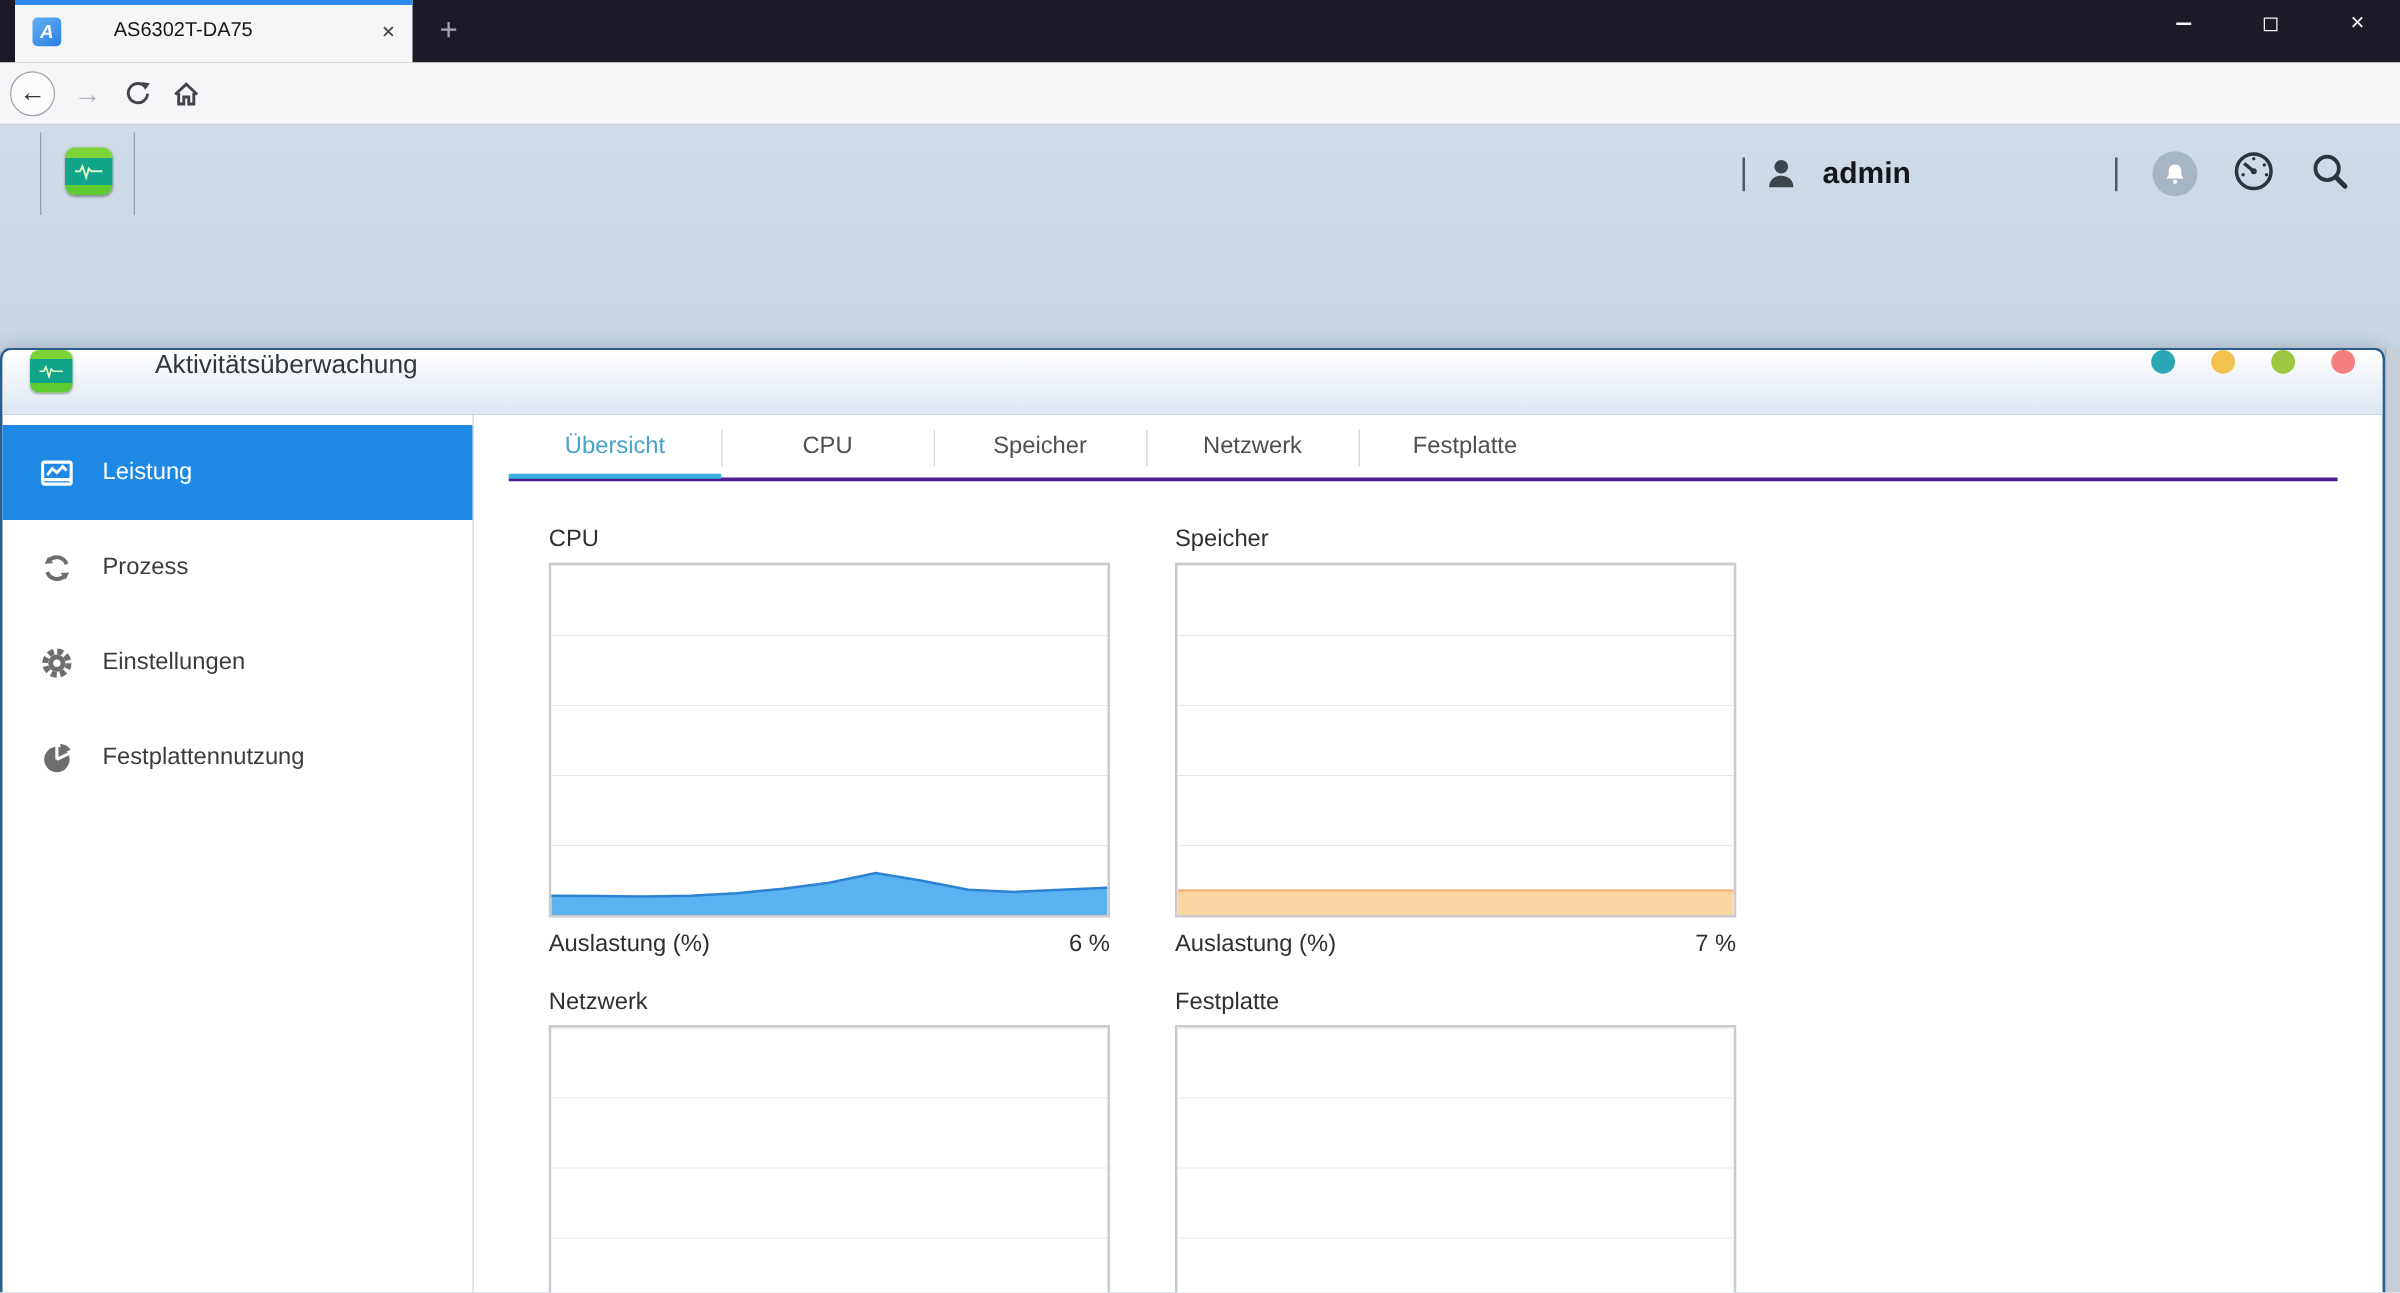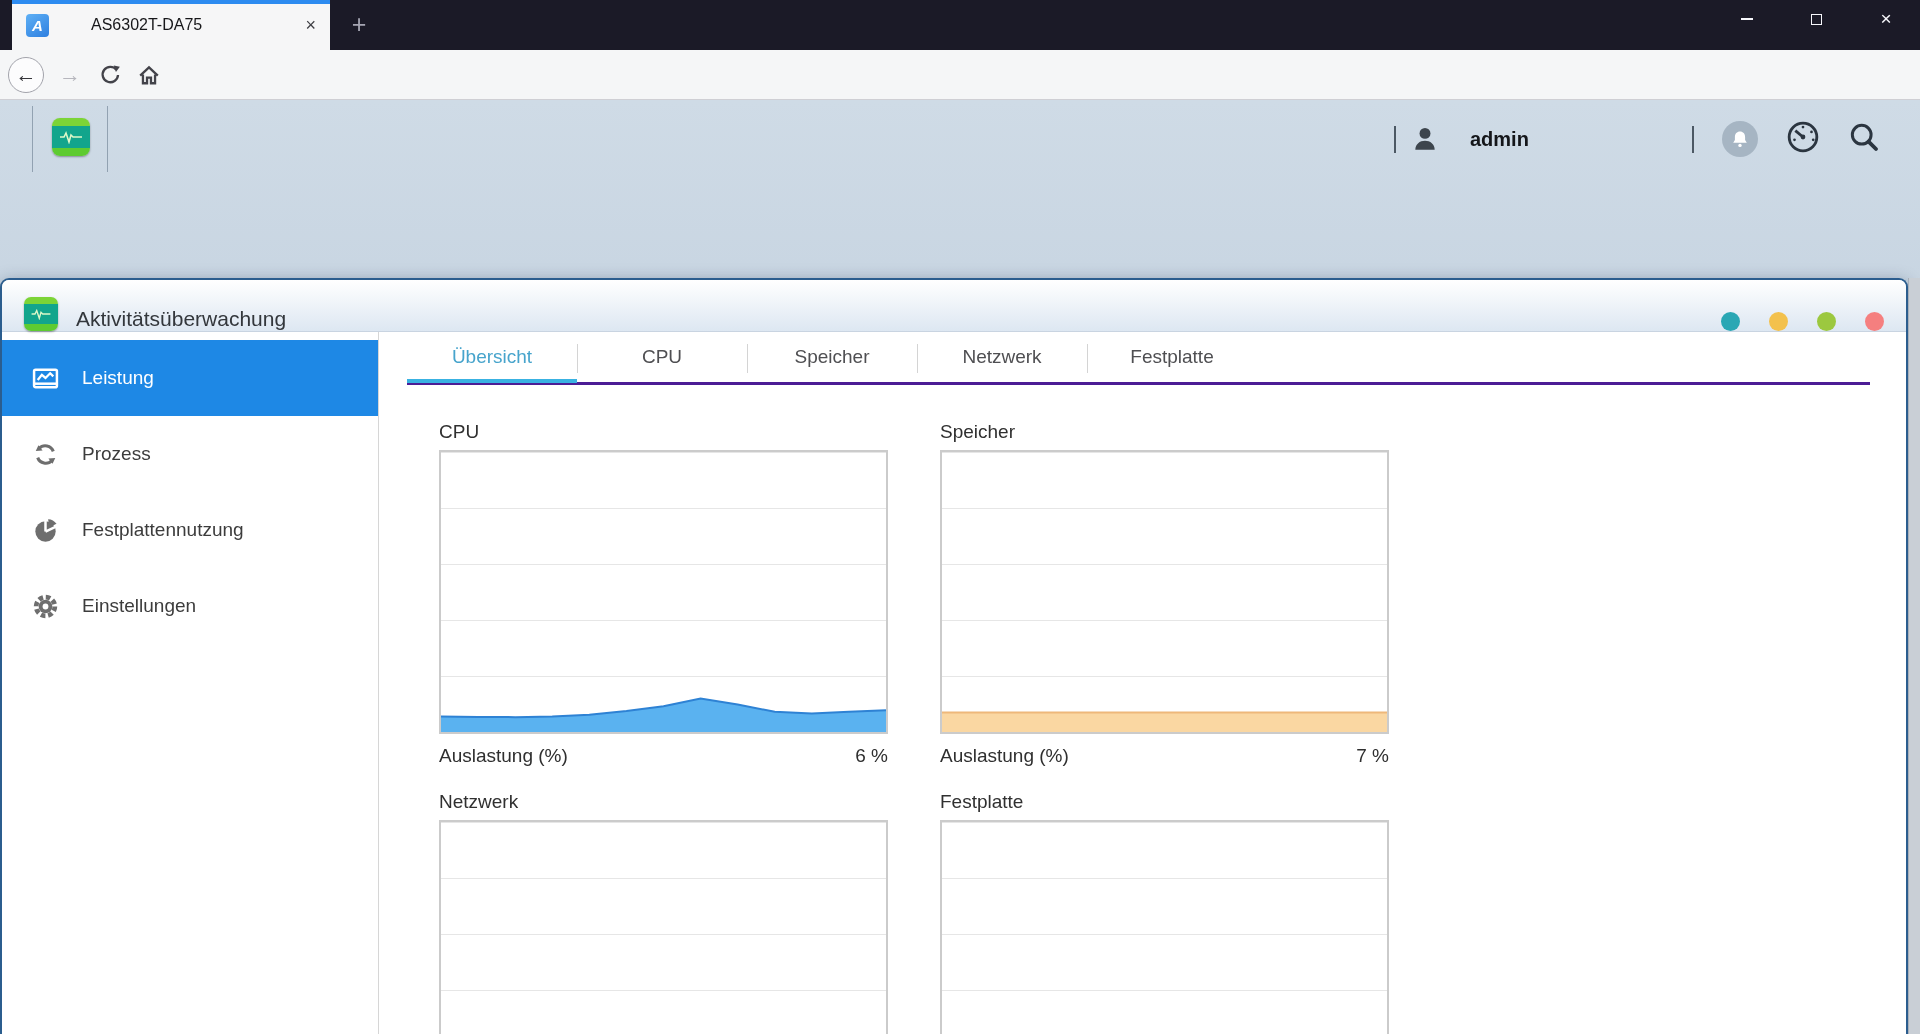--- a/index.html
+++ b/index.html
@@ -48,30 +48,30 @@
   
   .desktop { position:absolute; top:100px; left:0; right:0; bottom:0;
              background:linear-gradient(180deg,#cfdbe6 0%,#c3d1df 35%,#b5c6d6 100%); }
   .task-sep { position:absolute; top:6px; width:1px; height:66px; background:rgba(85,105,125,.5); }
   .app-icon { border-radius:8px; overflow:hidden; position:relative;
               background:linear-gradient(180deg,#7cd437 0%,#7cd437 22%,#12a58c 22%,#12a58c 78%,#5ecb31 78%,#5ecb31 100%);
               box-shadow:0 1px 2px rgba(0,0,0,.35); display:flex; align-items:center; justify-content:center; }
   .taskbar-app { position:absolute; left:52px; top:18px; width:38px; height:38px; }
   .admin-cluster { position:absolute; left:1394px; top:20px; height:38px; display:flex; align-items:center; gap:15px; }
   .vsep-dark { width:2px; height:27px; background:#4c5864; }
-  .admin-name { font-size:20px; color:#14161a; font-weight:600; margin-left:16px; }
+  .admin-name { font-size:24px; color:#14161a; font-weight:600; margin-left:4px; }
   .right-cluster { position:absolute; left:1692px; top:18px; height:42px; display:flex; align-items:center; gap:28px; }
   .bell-circle { width:36px; height:36px; border-radius:50%; background:#a6b5c3; display:flex; align-items:center; justify-content:center; }
 
   
   .adm-window { position:absolute; top:178px; left:0; width:1908px; bottom:0; background:#fff;
                 border:2px solid #2b5d8e; border-bottom:none; border-radius:9px 9px 0 0;
                 box-shadow:0 3px 16px rgba(20,40,70,.35); }
   .titlebar { height:52px; background:linear-gradient(180deg,#ffffff,#dde7f2); border-radius:7px 7px 0 0;
-              display:flex; align-items:flex-end; padding:0 22px 0 22px; border-bottom:1px solid #c9d4e1; }
+              display:flex; align-items:flex-start; padding:0 22px 0 22px; border-bottom:1px solid #c9d4e1;gap:48px; }
   .titlebar-app { width:34px; height:34px; border-radius:7px; }
   .win-title { font-size:21px; color:#33373c; margin-left:18px; }
   .dots { margin-left:auto; display:flex; gap:29px; align-items:center; }
   .dot { width:19px; height:19px; border-radius:50%; }
   .wbody { position:absolute; top:52px; left:0; right:0; bottom:0; display:flex; }
 
   
   .sidebar { width:377px; flex:0 0 377px; border-right:1px solid #d6d6d6; padding-top:8px; }
   .side-item { height:76px; display:flex; align-items:center; padding-left:30px; gap:23px;
                font-size:19px; color:#3c3c3c; cursor:default; }
@@ -291,36 +291,36 @@
               <polygon points="3.6,9.6 10.2,9.2 6.2,4.2" fill="#6e6e6e"></polygon>
               <path d="M5.5 16 A 8.2 8.2 0 0 0 19.2 18.8" fill="none" stroke="#6e6e6e" stroke-width="3"></path>
               <polygon points="22.4,16.4 15.8,16.8 19.8,21.8" fill="#6e6e6e"></polygon>
             </svg>
           </span>
           <span>Prozess</span>
         </div>
         <div class="side-item">
           <span class="sicon">
             <svg width="27" height="27" viewBox="0 0 26 26">
+              <circle cx="13" cy="13" r="9" fill="none" stroke="#6e6e6e" stroke-width="4.6" stroke-dasharray="4.4 2.67"></circle>
+              <circle cx="13" cy="13" r="6.6" fill="#6e6e6e"></circle>
+              <circle cx="13" cy="13" r="2.8" fill="#ffffff"></circle>
+            </svg>
+          </span>
+          <span>Einstellungen</span>
+        </div>
+        <div class="side-item">
+          <span class="sicon">
+            <svg width="27" height="27" viewBox="0 0 26 26">
               <circle cx="13" cy="14" r="9.8" fill="#6e6e6e"></circle>
               <path d="M13 14 L13 3.2 M13 14 L22.6 9.4" stroke="#ffffff" stroke-width="2.4"></path>
               <path d="M15.5 2.2 A 10.5 10.5 0 0 1 23.6 6.6 L16.8 9.8 z" fill="#6e6e6e"></path>
             </svg>
           </span>
           <span>Festplattennutzung</span>
-        </div>
-        <div class="side-item">
-          <span class="sicon">
-            <svg width="27" height="27" viewBox="0 0 26 26">
-              <circle cx="13" cy="13" r="9" fill="none" stroke="#6e6e6e" stroke-width="4.6" stroke-dasharray="4.4 2.67"></circle>
-              <circle cx="13" cy="13" r="6.6" fill="#6e6e6e"></circle>
-              <circle cx="13" cy="13" r="2.8" fill="#ffffff"></circle>
-            </svg>
-          </span>
-          <span>Einstellungen</span>
         </div>
       </div>
 
       <div class="content">
         <div class="ctabs">
           <div class="ctab active">Übersicht</div>
           <div class="ctab">CPU</div>
           <div class="ctab">Speicher</div>
           <div class="ctab">Netzwerk</div>
           <div class="ctab">Festplatte</div>

